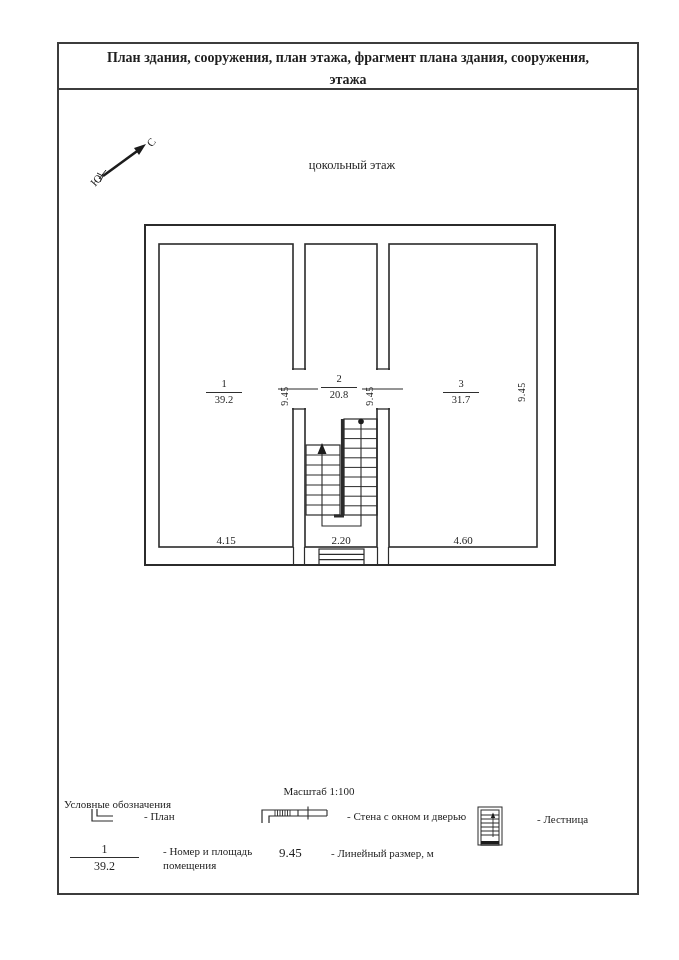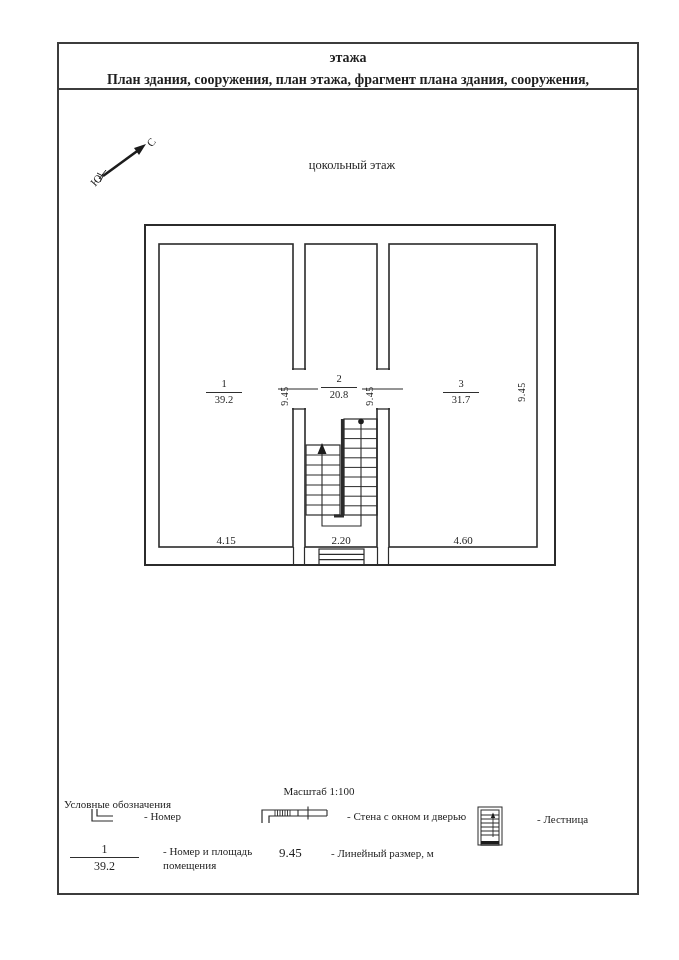--- a/index.html
+++ b/index.html
@@ -26,22 +26,22 @@
   .plan-svg{position:absolute;left:73px;top:168px;}
   .big945{font-size:13px;}
 </style>
 </head>
 <body>
 
 <div class="screen">
   <div class="frame">
 
     <div class="title-box">
+      <div>План здания, сооружения, план этажа, фрагмент плана здания, сооружения,</div>
       <div>этажа</div>
-      <div>План здания, сооружения, план этажа, фрагмент плана здания, сооружения,</div>
     </div>
 
     <div class="floor-label">цокольный этаж</div>
 
     <svg class="abs" style="left:28px;top:84px;" width="84" height="66" viewBox="0 0 84 66">
       <line x1="16" y1="48" x2="53" y2="21" stroke="#1c1c1c" stroke-width="2.6"></line>
       <polygon points="59,16 47,20 52,27" fill="#1c1c1c"></polygon>
       <line x1="16" y1="48" x2="10" y2="45" stroke="#1c1c1c" stroke-width="1"></line>
       <line x1="16" y1="48" x2="13" y2="54" stroke="#1c1c1c" stroke-width="1"></line>
       <line x1="19" y1="42" x2="12" y2="51" stroke="#1c1c1c" stroke-width="1"></line>
@@ -136,21 +136,21 @@
     <div class="vdim" style="left:294px;top:346px;">9.45</div>
     <div class="vdim" style="left:446px;top:342px;">9.45</div>
 
     <div class="txt" style="left:160px;top:741px;width:200px;text-align:center;">Масштаб 1:100</div>
 
     <div class="txt" style="left:5px;top:754px;">Условные обозначения</div>
 
     <svg class="abs" style="left:30px;top:764px;" width="26" height="16" viewBox="0 0 26 16">
       <path d="M3 1 V13 H24 M8 1 V8 H24" fill="none" stroke="#2b2b2b" stroke-width="1.2"></path>
     </svg>
-    <div class="txt" style="left:85px;top:766px;">- Номер</div>
+    <div class="txt" style="left:85px;top:766px;">- План</div>
 
     <svg class="abs" style="left:201px;top:762px;" width="70" height="20" viewBox="0 0 70 20">
       <path d="M2 17 V4 H67 M9 17 V10 H67" fill="none" stroke="#2b2b2b" stroke-width="1.2"></path>
       <g stroke="#2b2b2b" stroke-width="0.9">
         <line x1="15" y1="4" x2="15" y2="10"></line>
           <line x1="17.5" y1="4" x2="17.5" y2="10"></line>
         <line x1="20" y1="4" x2="20" y2="10"></line>
           <line x1="22.5" y1="4" x2="22.5" y2="10"></line>
         <line x1="25" y1="4" x2="25" y2="10"></line>
           <line x1="27.5" y1="4" x2="27.5" y2="10"></line>

